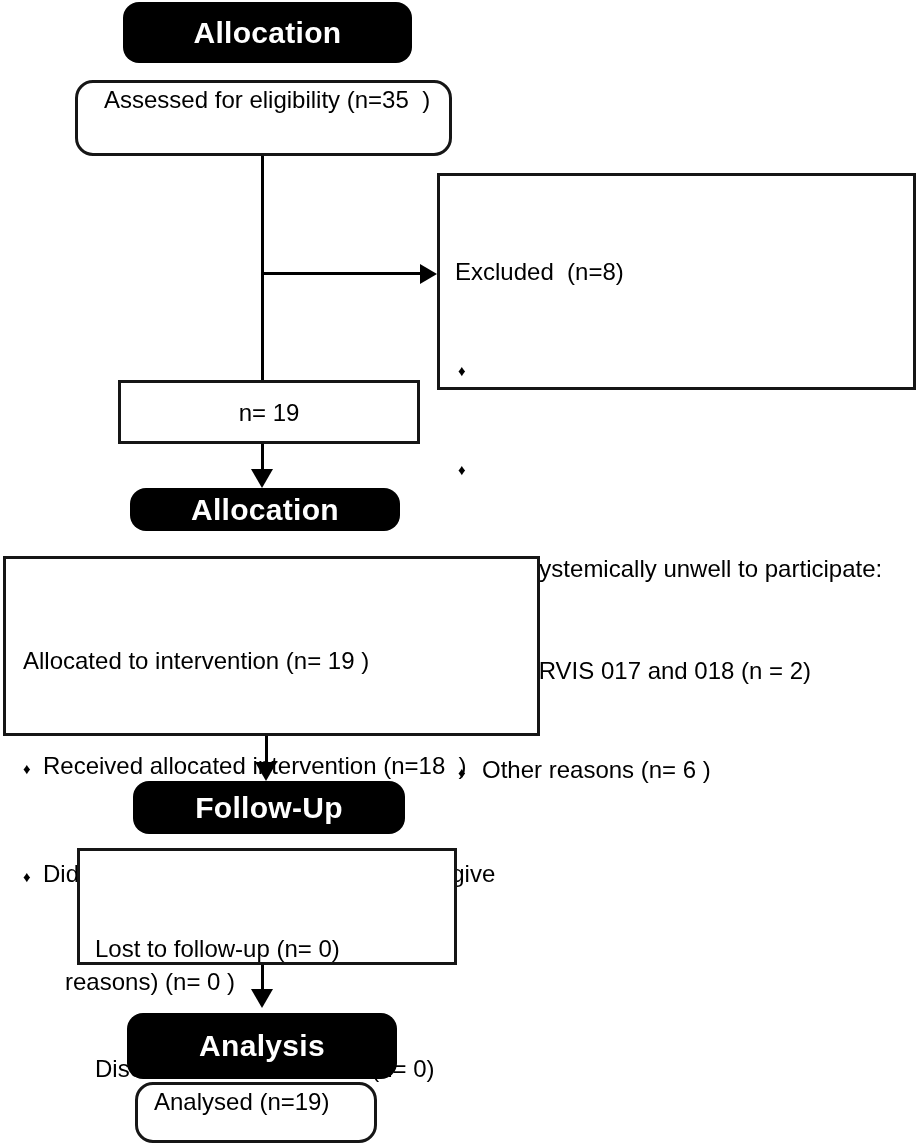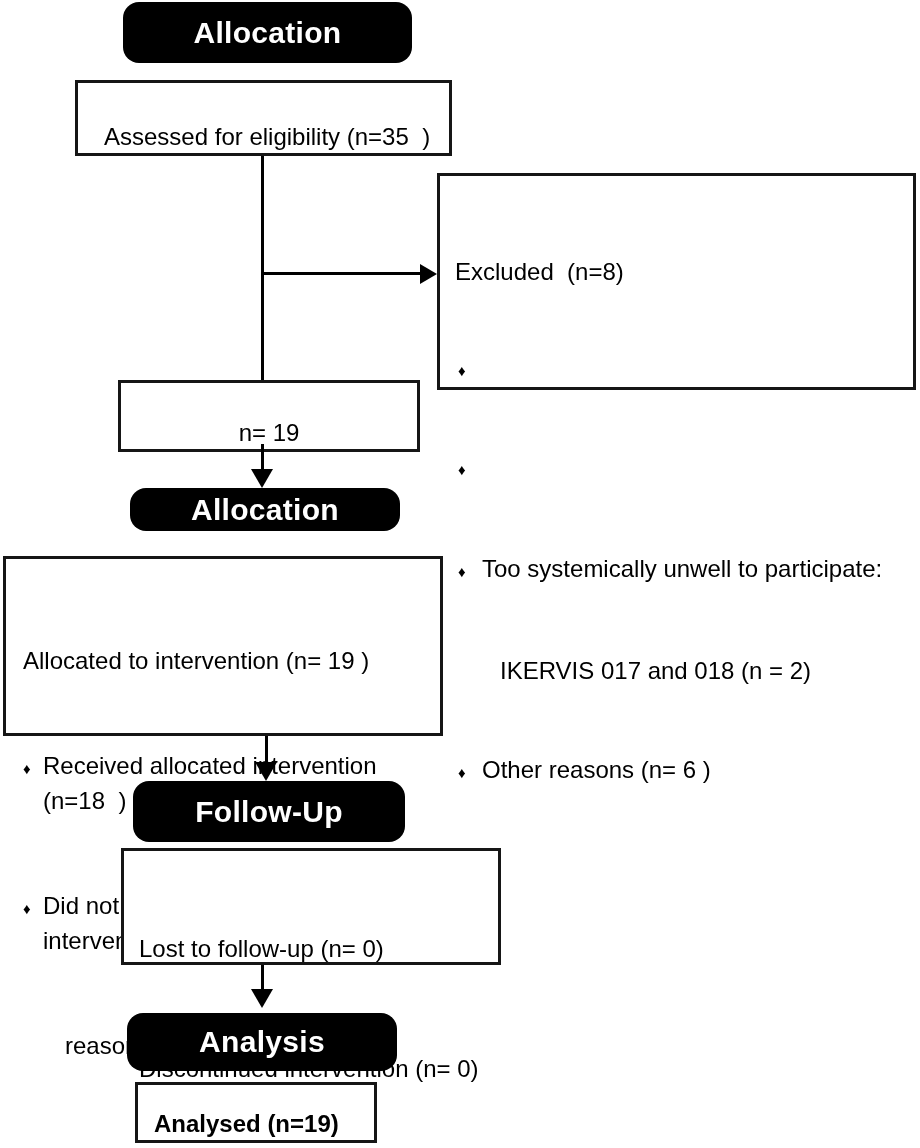--- a/index.html
+++ b/index.html
@@ -39,21 +39,22 @@
     line-height: 33px;
     white-space: pre-wrap;
   }
   .box.center {
     display: flex;
     align-items: center;
     justify-content: center;
   }
   .box.vcenter {
     display: flex;
-    align-items: flex-end;
+    align-items: flex-start;
+    border-radius: 18px;
   }
   .bullet-row {
     display: flex;
     align-items: baseline;
   }
   .diamond {
     flex: 0 0 24px;
     font-size: 15px;
     text-align: left;
     padding-left: 3px;
@@ -122,60 +123,60 @@
       <span class="diamond">♦</span>
       <span>Too systemically unwell to participate:</span>
     </div>
     <div class="cont-line">IKERVIS 017 and 018 (n = 2)</div>
     <div class="bullet-row">
       <span class="diamond">♦</span>
       <span>Other reasons (n= 6 )</span>
     </div>
   </div>
 
-  <div class="box center" style="left:118px; top:380px; width:302px; height:72px;align-items:flex-end;">
+  <div class="box center" style="left:118px; top:380px; width:302px; height:64px;">
     <span>n= 19</span>
   </div>
 
   <div class="line" style="left:261px; top:444px; width:3px; height:27px;"></div>
   <div class="arrow-down" style="left:251px; top:469px;"></div>
 
   <div class="stage" style="left:130px; top:488px; width:270px; height:43px;">
     <span>Allocation</span>
   </div>
 
-  <div class="box" style="left:3px; top:556px; width:440px; height:180px; padding:14px 8px 8px 17px; line-height:35px;">
+  <div class="box" style="left:3px; top:556px; width:537px; height:180px; padding:14px 8px 8px 17px; line-height:35px;">
     <div>Allocated to intervention (n= 19 )</div>
     <div class="bullet-row">
       <span class="diamond-sm">♦</span>
       <span>Received allocated intervention (n=18  )</span>
     </div>
     <div class="bullet-row">
       <span class="diamond-sm">♦</span>
       <span>Did not receive allocated intervention (give</span>
     </div>
     <div class="cont-line-alloc">reasons) (n= 0 )</div>
   </div>
 
   <div class="line" style="left:265px; top:736px; width:3px; height:28px;"></div>
   <div class="arrow-down" style="left:255px; top:762px;"></div>
 
-  <div class="stage" style="left:133px; top:781px; width:272px; height:61px;">
+  <div class="stage" style="left:133px; top:781px; width:272px; height:53px;">
     <span>Follow-Up</span>
   </div>
 
-  <div class="box" style="left:77px; top:848px; width:380px; height:117px; padding:15px 8px 0 15px;margin-left:44px;">
+  <div class="box" style="left:77px; top:848px; width:380px; height:117px; padding:15px 8px 0 15px;">
     <div>Lost to follow-up (n= 0)</div>
     <div style="margin-top:21px;">Discontinued intervention (n= 0)</div>
   </div>
 
   <div class="line" style="left:261px; top:965px; width:3px; height:26px;"></div>
   <div class="arrow-down" style="left:251px; top:989px;"></div>
 
-  <div class="stage" style="left:127px; top:1013px; width:270px; height:58px;">
+  <div class="stage" style="left:127px; top:1013px; width:270px; height:66px;">
     <span>Analysis</span>
   </div>
 
-  <div class="box vcenter" style="left:135px; top:1082px; width:242px; height:61px; padding-left:16px;font-weight:bold;">
+  <div class="box vcenter" style="left:135px; top:1082px; width:242px; height:61px; padding-left:16px;">
     <span>Analysed (n=19)</span>
   </div>
 
 </div>
 
 </body></html>

